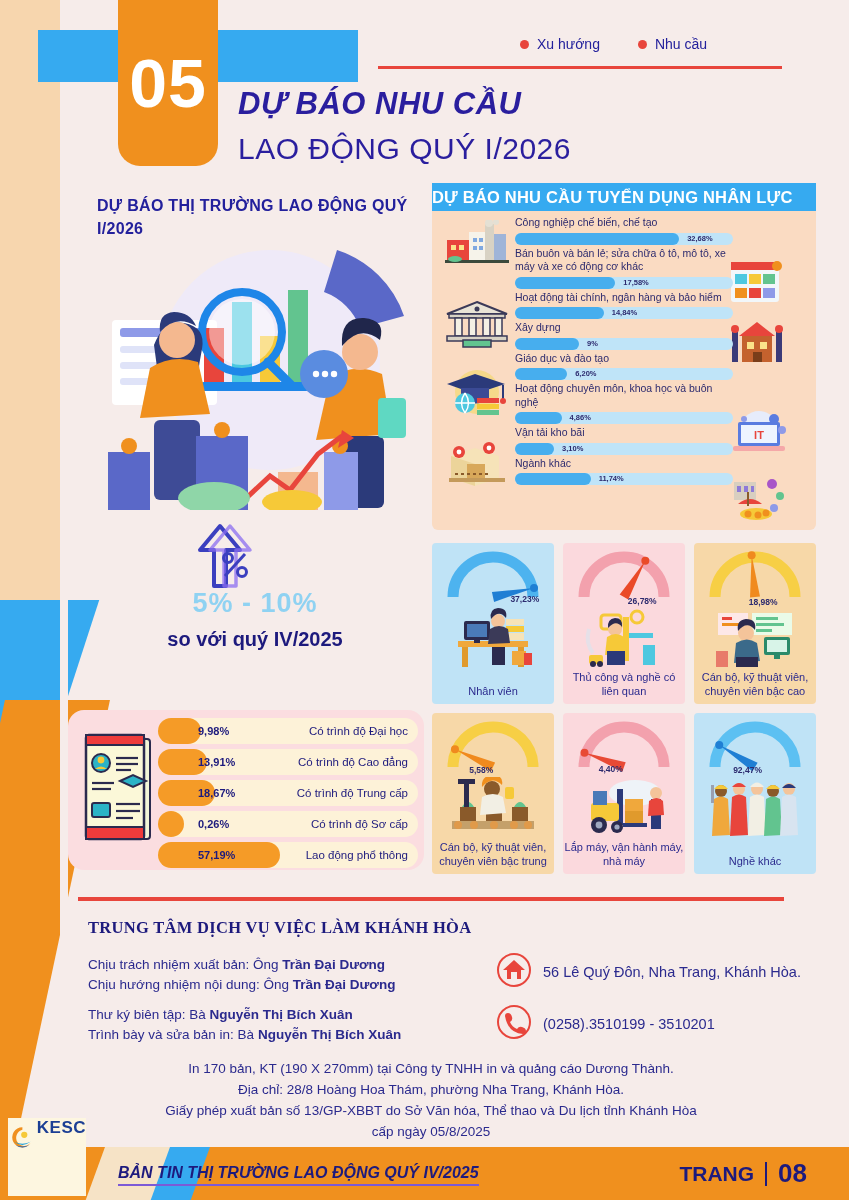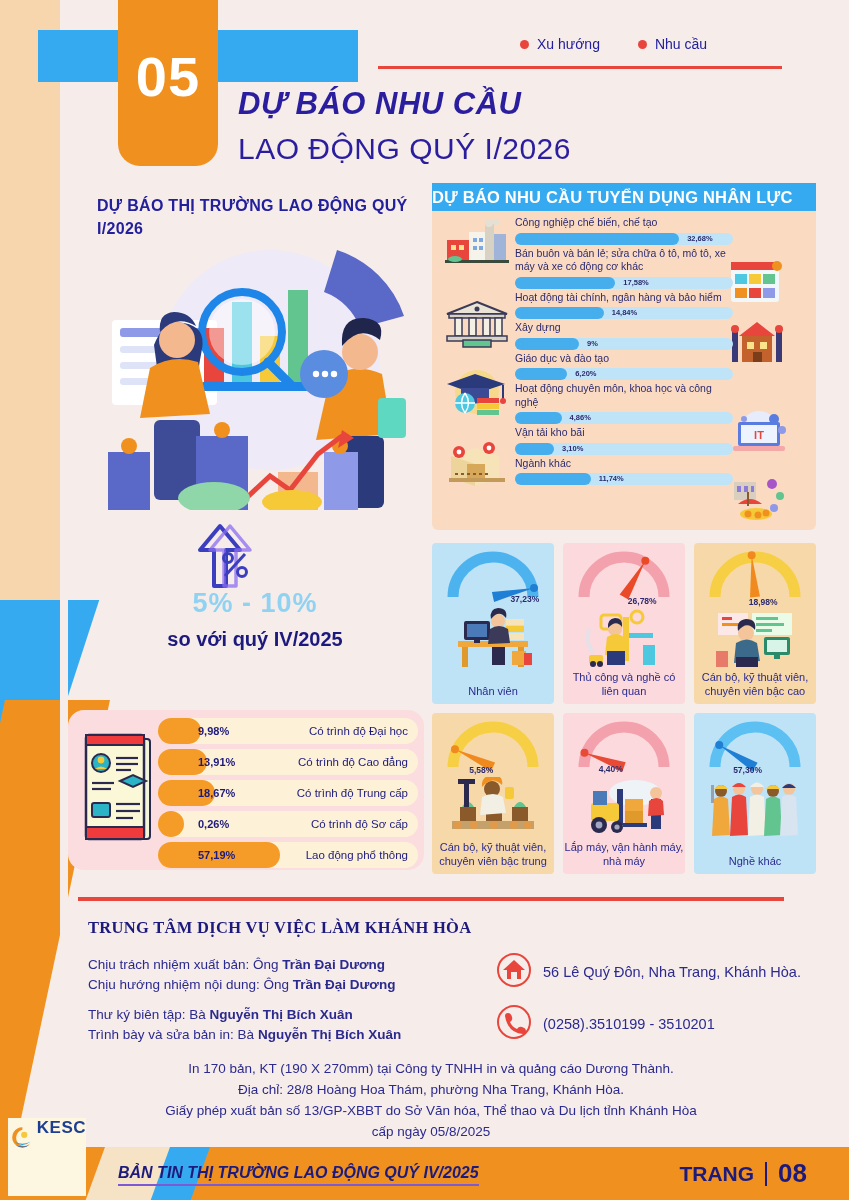--- a/index.html
+++ b/index.html
@@ -36,21 +36,21 @@
     background: #36aaf0;
   }
   .hdr-orange-tab {
     position: absolute; left: 118px; top: 0px; width: 100px; height: 166px;
     background: #f0901e;
     border-radius: 0 0 22px 22px;
   }
   .hdr-num {
     position: absolute; left: 118px; top: 44px; width: 100px;
     text-align: center; color: #ffffff;
-    font-size: 56px; font-weight: bold; letter-spacing: 1px;
+    font-size: 68px; font-weight: bold; letter-spacing: 1px;
     font-family: "Liberation Sans", sans-serif;
   }
   .legend {
     position: absolute; left: 520px; top: 36px; display: flex; gap: 38px;
     align-items: center;
   }
   .legend-item { display: flex; align-items: center; gap: 8px; }
   .legend-dot { width: 9px; height: 9px; border-radius: 50%; background: #e8453c; }
   .legend-label { color: #23209c; font-size: 14px; }
   .hdr-red-rule {
@@ -504,21 +504,21 @@
       </div>
     </div>
     <div class="bar-item">
       <div class="bar-name">Giáo dục và đào tạo</div>
       <div class="bar-track">
         <div class="bar-fill" style="width:52.21714285714286px"></div>
         <div class="bar-val" style="left:60.21714285714286px">6,20%</div>
       </div>
     </div>
     <div class="bar-item">
-      <div class="bar-name">Hoạt động chuyên môn, khoa học và công nghệ</div>
+      <div class="bar-name">Hoạt động chuyên môn, khoa học và buôn nghệ</div>
       <div class="bar-track">
         <div class="bar-fill" style="width:46.55085714285714px"></div>
         <div class="bar-val" style="left:54.55085714285714px">4,86%</div>
       </div>
     </div>
     <div class="bar-item">
       <div class="bar-name">Vận tải kho bãi</div>
       <div class="bar-track">
         <div class="bar-fill" style="width:39.10857142857143px"></div>
         <div class="bar-val" style="left:47.10857142857143px">3,10%</div>
@@ -663,21 +663,21 @@
           <path d="M68 24 q8 -6 14 0 l1 14 -16 1z" fill="#e8453c"></path>
         </svg></div>
       <div class="gauge-lbl">Lắp máy, vận hành máy, nhà máy</div>
     </div>
     <div class="gauge-card blue">
       <svg class="gauge-svg" width="110" height="58" viewBox="0 0 110 58">
         <path d="M 15 50 A 40 40 0 0 1 95 50" fill="none" stroke="#5cc0f2" stroke-width="11"></path>
         <polygon points="52.37746950725051,54.25703345237022 57.62253049274949,45.74296654762978 19.24091900009015,27.970743860904285" fill="#1f7fd4"></polygon>
         <circle cx="19.24091900009015" cy="27.970743860904285" r="4" fill="#1f7fd4"></circle>
       </svg>
-      <div class="gauge-pct" style="left:39.139px; top:51.85995px;">57,30%</div>
+      <div class="gauge-pct" style="left:39.139px; top:51.85995px;">92,47%</div>
       <div class="gauge-ill"><svg width="92" height="62" viewBox="0 0 92 62">
           <circle cx="12" cy="14" r="6" fill="#8a5a2a"></circle>
           <path d="M5 12 q7 -8 14 0 z" fill="#f6c938"></path>
           <path d="M5 22 q7 -5 14 0 l2 36 -18 1z" fill="#f0a83c"></path>
           <circle cx="30" cy="12" r="6" fill="#f4c49a"></circle>
           <path d="M23 10 q7 -8 14 0 z" fill="#e8453c"></path>
           <path d="M23 20 q7 -5 14 0 l2 38 -18 1z" fill="#e8453c"></path>
           <circle cx="48" cy="12" r="6" fill="#f4c49a"></circle>
           <path d="M41 10 q7 -9 14 0 z" fill="#f2efe4"></path>
           <path d="M41 20 q7 -5 14 0 l2 38 -18 1z" fill="#f2efe4"></path>

